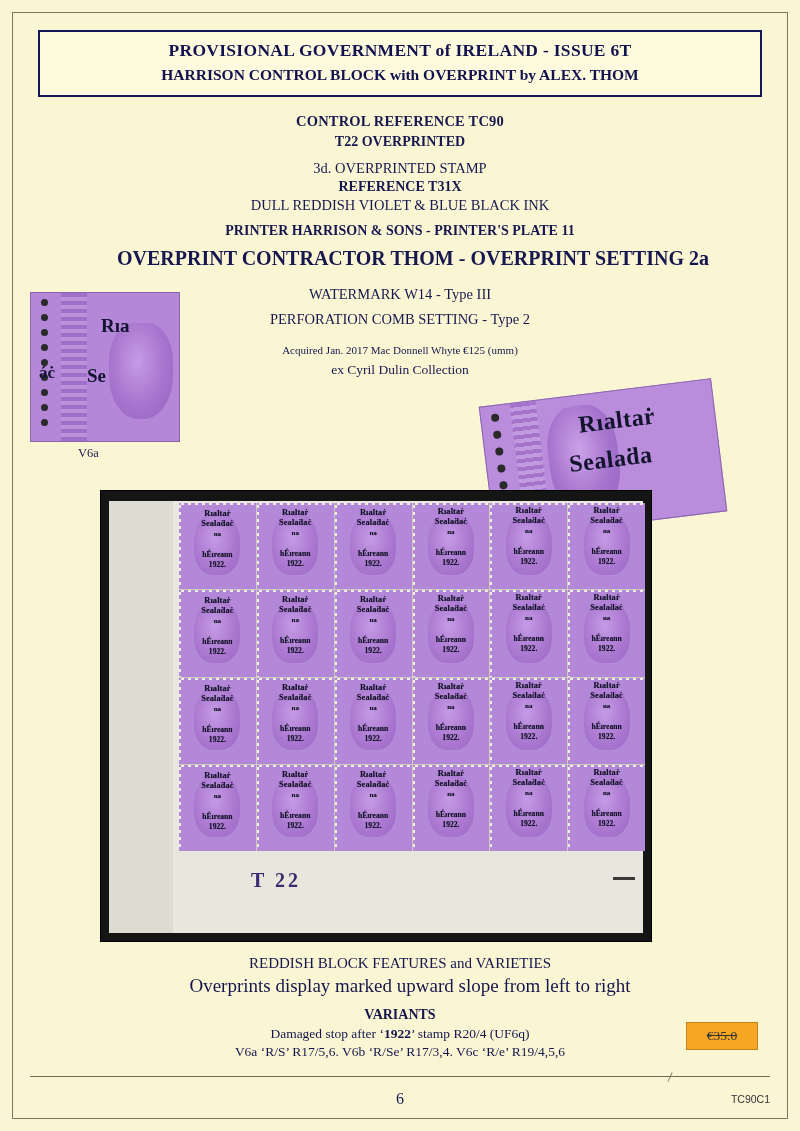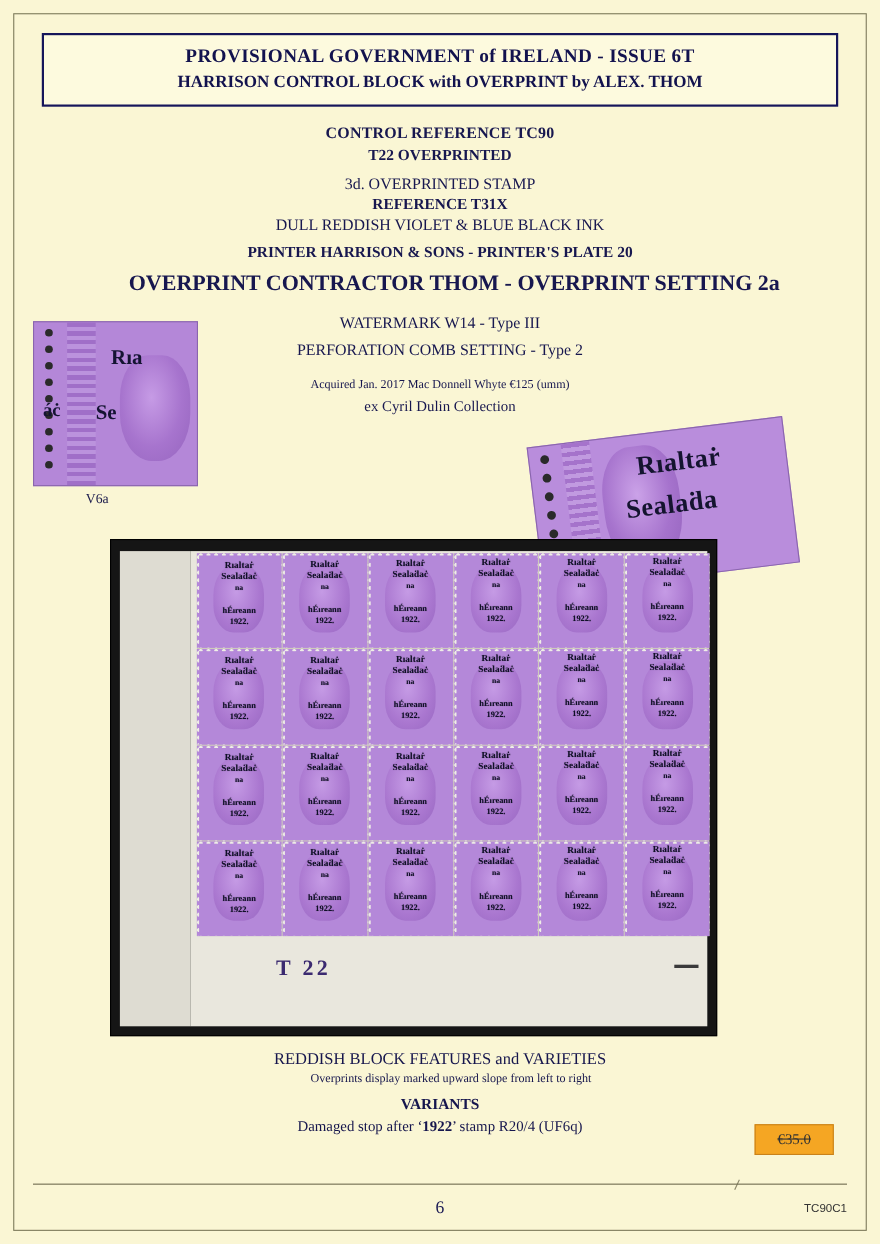--- a/index.html
+++ b/index.html
@@ -232,21 +232,21 @@
     width:22px;height:3px;background:#3a3a3a;
   }
 
   
   .footer{
     position:absolute;
     left:0;right:0;top:955px;
     text-align:center;color:#16164d;
   }
   .f1{font-size:15px;}
-  .f2{font-size:11px;margin-top:3px;margin-left:20px;}
+  .f2{font-size:19px;margin-top:3px;margin-left:20px;}
   .f3{font-size:14px;font-weight:bold;margin-top:10px;text-align:center;}
   .f4{font-size:13.5px;margin-top:3px;}
   .f5{font-size:13.5px;margin-top:2px;}
 
   .price-tag{
     position:absolute;
     right:42px;top:1022px;
     width:70px;height:26px;
     background:#f5a623;
     border:1px solid #c9821a;
@@ -288,21 +288,21 @@
     <div class="title-line1">PROVISIONAL GOVERNMENT of  IRELAND - ISSUE 6T</div>
     <div class="title-line2">HARRISON CONTROL BLOCK  with OVERPRINT by ALEX. THOM</div>
   </div>
 
   <div class="info">
     <div class="r-ctrl">CONTROL REFERENCE TC90</div>
     <div class="r-t22">T22 OVERPRINTED</div>
     <div class="r-3d">3d. OVERPRINTED STAMP</div>
     <div class="r-ref">REFERENCE T31X</div>
     <div class="r-dull">DULL REDDISH VIOLET &amp; BLUE BLACK INK</div>
-    <div class="r-printer"><span>PRINTER  HARRISON &amp; SONS -  PRINTER'S PLATE </span><span class="b">20</span></div>
+    <div class="r-printer"><span>PRINTER  HARRISON &amp; SONS -  PRINTER'S PLATE </span><span class="b">11</span></div>
     <div class="r-print2"><span>OVERPRINT CONTRACTOR THOM  - OVERPRINT SETTING  </span><span class="b">2a</span></div>
     <div class="r-wm">WATERMARK W14  - Type  III</div>
     <div class="r-perf">PERFORATION COMB SETTING - Type 2</div>
     <div class="r-acq">Acquired  Jan. 2017 Mac Donnell Whyte   €125          (umm)</div>
     <div class="r-ex">ex Cyril Dulin Collection</div>
   </div>
 
   <div class="frag-left">
     <div class="v-strip"></div>
     <div class="head"></div>
@@ -636,20 +636,21 @@
       </div>
     <div class="control-mark">T  22</div>
     <div class="right-dash"></div>
   </div>
 
   <div class="footer">
     <div class="f1">REDDISH BLOCK FEATURES and VARIETIES</div>
     <div class="f2">Overprints display marked upward slope from left to right</div>
     <div class="f3">VARIANTS</div>
     <div class="f4"><span>Damaged stop after ‘</span><span class="b">1922</span><span>’ stamp R20/4 (UF6q)</span></div>
+    <div class="f5">V6a ‘R/S’ R17/5,6.   V6b ‘R/Se’ R17/3,4.  V6c ‘R/e’ R19/4,5,6</div>
   </div>
 
   <div class="price-tag">
     <span>€35.0</span>
   </div>
 
   <div class="tick-mark"></div>
   <div class="hr-bottom"></div>
   <div class="page-num">6</div>
   <div class="code-br">TC90C1</div>

